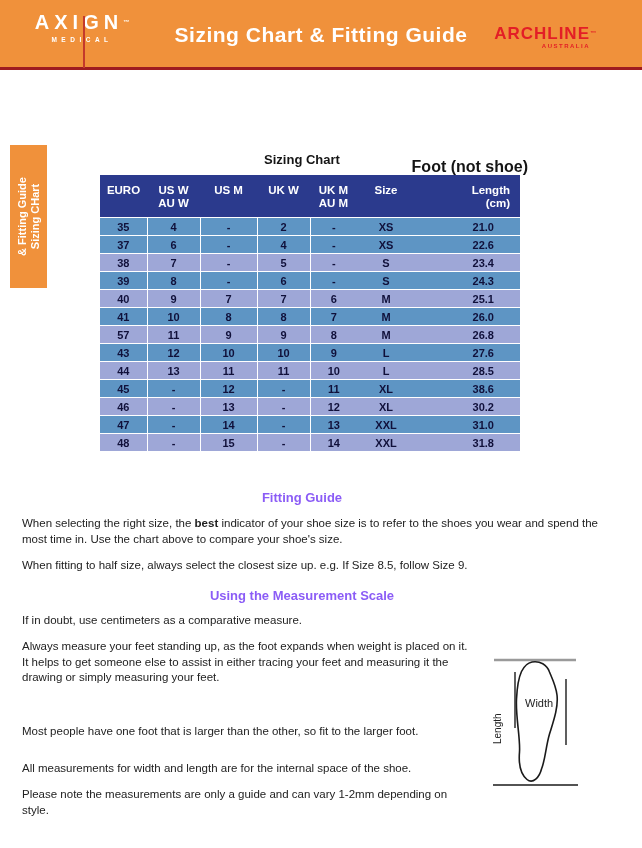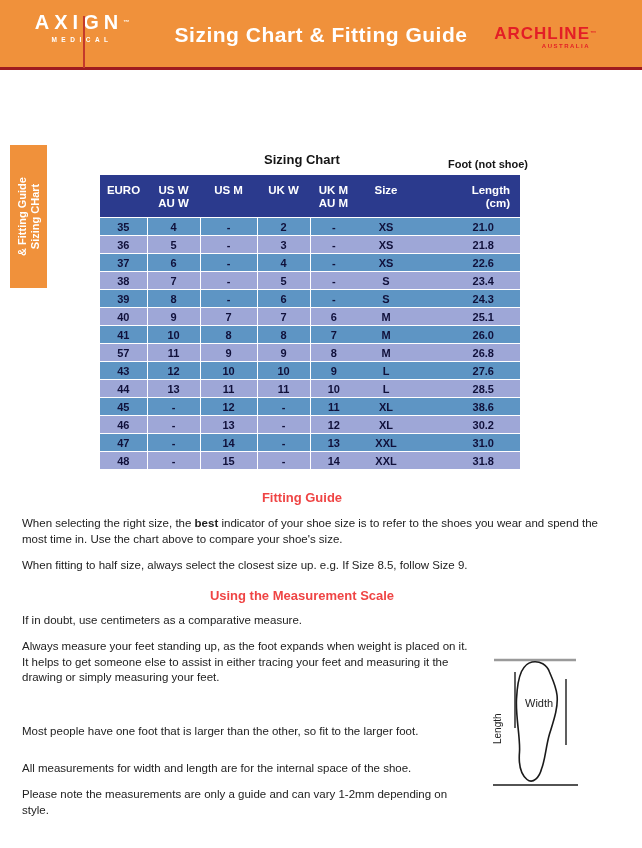--- a/index.html
+++ b/index.html
@@ -24,39 +24,39 @@
   
   .side-tab{position:absolute;left:10px;top:145px;width:37px;height:143px;background:#F0913B;}
   .side-tab-inner{position:absolute;left:0;top:0;width:143px;height:37px;
     transform:rotate(-90deg) translateX(-143px);transform-origin:top left;
     display:flex;flex-direction:column-reverse;justify-content:center;align-items:center;
     color:#fff;font-weight:bold;font-size:11px;line-height:13px;text-align:center;}
   
   .sizing-title{position:absolute;left:92px;top:152px;width:420px;text-align:center;
     font-size:13px;font-weight:bold;color:#151515;}
   .foot-note{position:absolute;left:300px;top:158px;width:228px;text-align:right;
-    font-size:11px;font-weight:bold;color:#151515;}
+    font-size:16px;font-weight:bold;color:#151515;}
   
   .chart-table{position:absolute;left:100px;top:175px;width:420px;
     border-collapse:collapse;table-layout:fixed;}
   .chart-table thead th{
     background:#2B3A8D;color:#fff;font-size:11.5px;font-weight:bold;
     vertical-align:top;padding:9px 0 0 0;height:33px;text-align:center;
     border-bottom:1.5px solid #fff;line-height:13px;}
   .chart-table thead th:last-child{text-align:right;padding-right:10px;}
   .chart-table tbody td{
     font-size:11px;font-weight:bold;color:#10103A;text-align:center;
     height:17px;padding:0;border-bottom:1.5px solid #fff;}
   .chart-table tbody td:nth-child(-n+4){border-right:1.5px solid #fff;}
   .chart-table tbody td:last-child{text-align:right;padding-right:26px;}
   .chart-table tbody tr.dark{background:#5E95C4;border-radius:8px;}
   .chart-table tbody tr.light{background:#9EA7D7;}
   
   .heading{position:absolute;left:0;width:604px;text-align:center;
-    font-size:13px;font-weight:bold;color:#ef4444;}
+    font-size:13px;font-weight:bold;color:#8b5cf6;}
   .para{position:absolute;left:22px;font-size:11.5px;line-height:15.5px;color:#222;}
   #h-fitting{top:490px;}
   #p-fit1{top:516px;width:604px;}
   #p-fit2{top:558px;width:604px;}
   #h-measure{top:588px;}
   #p-m1{top:613px;width:604px;}
   #p-m2{top:639px;width:448px;}
   #p-m3{top:724px;width:500px;}
   #p-m4{top:761px;width:500px;}
   #p-m5{top:787px;width:445px;}
@@ -134,29 +134,20 @@
   <tbody>
       <tr class="dark">
         <td>35</td>
         <td>4</td>
         <td>-</td>
         <td>2</td>
         <td>-</td>
         <td>XS</td>
         <td>21.0</td>
       </tr>
-      <tr class="light">
-        <td>36</td>
-        <td>5</td>
-        <td>-</td>
-        <td>3</td>
-        <td>-</td>
-        <td>XS</td>
-        <td>21.8</td>
-      </tr>
       <tr class="dark">
         <td>37</td>
         <td>6</td>
         <td>-</td>
         <td>4</td>
         <td>-</td>
         <td>XS</td>
         <td>22.6</td>
       </tr>
       <tr class="light">

